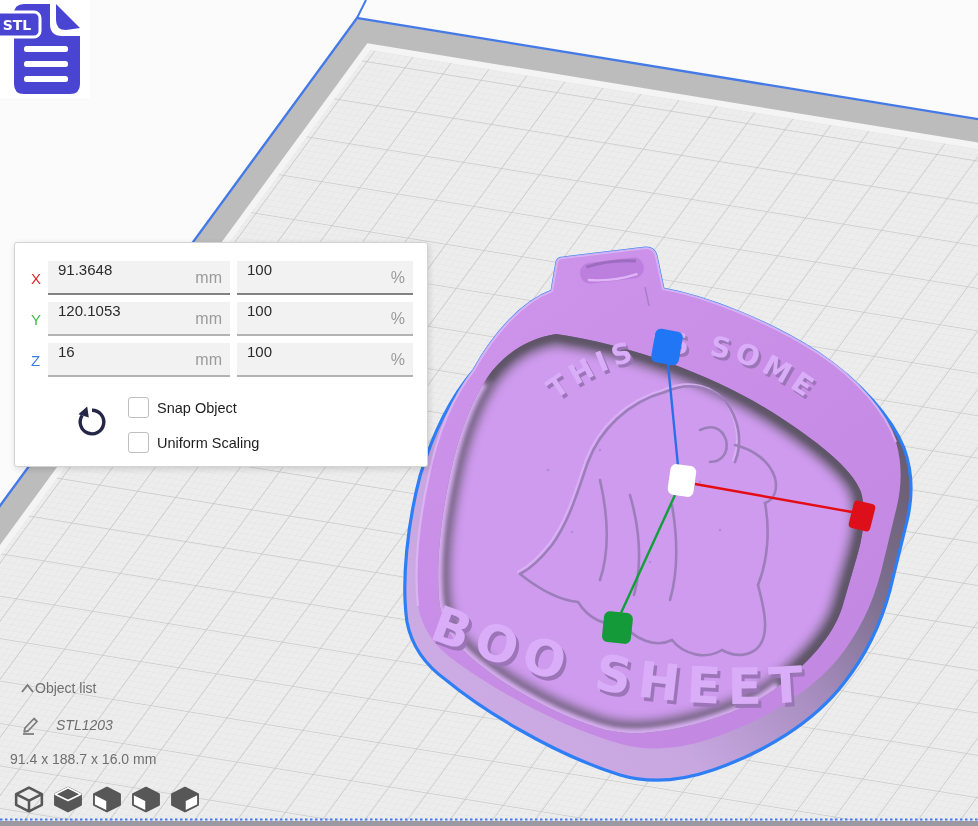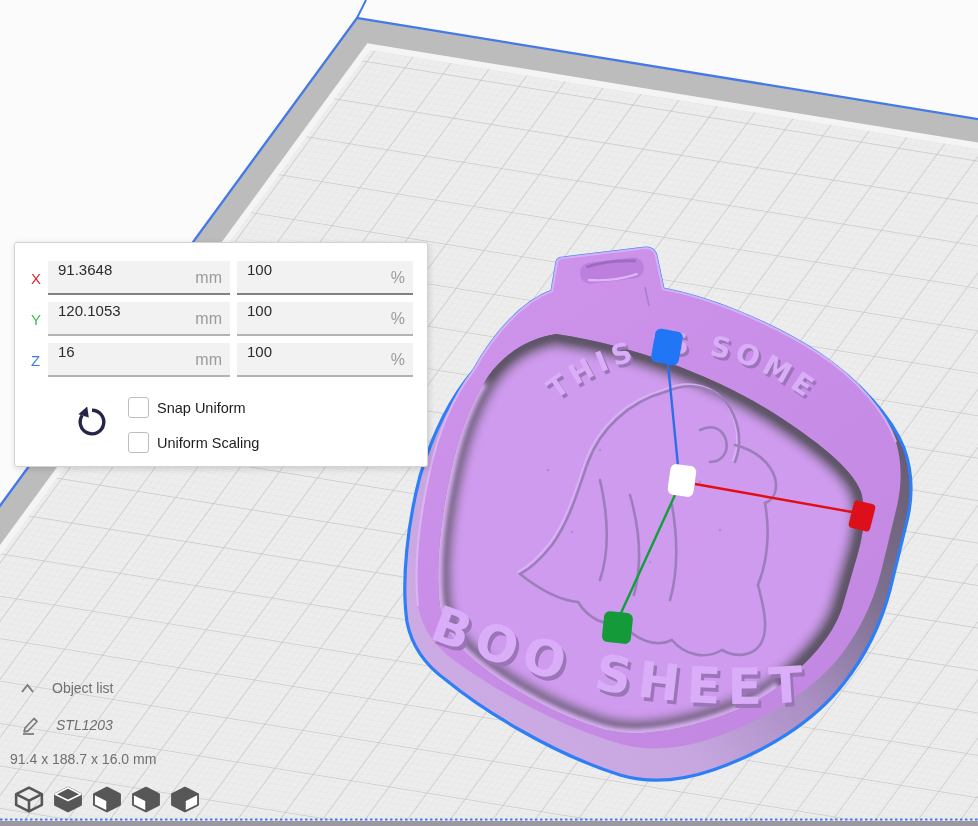--- a/index.html
+++ b/index.html
@@ -43,21 +43,21 @@
   #panel-bottom{position:absolute; left:0; top:148px; width:100%;}
   #reset-btn{position:absolute; left:60px; top:14px; width:34px; height:34px; cursor:pointer; background:none; border:none; padding:0;}
   .cb-row{position:absolute; left:113px; display:flex; align-items:center;}
   .cb-row.r1{top:6px;} .cb-row.r2{top:41px;justify-content:center;}
   .cb-box{width:19px; height:19px; background:#fff; border:1px solid #bfbfbf; border-radius:3px;}
   .cb-label{margin-left:8px; font-size:14.5px; color:#1d1d1d;}
 
   
   .ovl{position:absolute; z-index:10; color:#6f6f6f; font-size:14px; display:flex; align-items:center;}
   #object-list-row{left:20px; top:680px; cursor:pointer;}
-  #object-list-row .txt{margin-left:17px;}
+  #object-list-row .txt{}
   #object-row{left:21px; top:715px; cursor:pointer;}
   #object-row .txt{margin-left:16px;font-style:italic;}
   #dims-row{left:10px; top:751px;}
   #view-toolbar{left:14px; top:785px; display:flex; gap:9px; z-index:10; position:absolute;}
   .view-btn{width:30px; height:29px; padding:0; border:none; background:transparent; cursor:pointer;}
 </style>
 </head>
 <body>
 
 <div id="app">
@@ -222,20 +222,31 @@
       <line x1="678" y1="466" x2="668" y2="364" stroke="#2b6fe8" stroke-width="2.4"></line>
       <line x1="695" y1="484" x2="852" y2="512" stroke="#e30d13" stroke-width="2.4"></line>
       <line x1="675" y1="495" x2="621" y2="613" stroke="#10a038" stroke-width="2.4"></line>
       <rect x="653" y="330" width="28" height="34" rx="6" fill="#2176f5" transform="rotate(10 667 347)"></rect>
       <rect x="851" y="502" width="22" height="28" rx="4" fill="#dc0f1a" transform="rotate(14 862 516)"></rect>
       <rect x="603" y="612" width="29" height="31" rx="6" fill="#149a38" transform="rotate(6 617 627)"></rect>
       <rect x="669" y="465" width="26" height="31" rx="6" fill="#ffffff" transform="rotate(8 682 480)"></rect>
     </g>
   </svg>
 
+  <div id="stl-badge">
+    <svg width="90" height="98" viewBox="0 0 90 98">
+      <path d="M 24,4 L 50,4 L 50,24 Q 50,36 62,36 L 80,36 L 80,84 Q 80,94 70,94 L 24,94 Q 14,94 14,84 L 14,14 Q 14,4 24,4 Z" fill="#4a44d2"></path>
+      <path d="M 56,4 L 80,28 L 66,30 Q 56,30 56,20 Z" fill="#4a44d2"></path>
+      <rect x="24" y="46" width="44" height="6" rx="2.5" fill="#ffffff"></rect>
+      <rect x="24" y="61" width="44" height="6" rx="2.5" fill="#ffffff"></rect>
+      <rect x="24" y="76" width="44" height="6" rx="2.5" fill="#ffffff"></rect>
+      <rect x="-6" y="12" width="46" height="25" rx="6" fill="#4a44d2" stroke="#ffffff" stroke-width="3"></rect>
+      <text x="17" y="30" text-anchor="middle" font-family="'DejaVu Sans','Liberation Sans',sans-serif" font-size="14" font-weight="bold" fill="#ffffff">STL</text>
+    </svg>
+  </div>
 
   <div id="scale-panel">
 
     <div class="axis-row" style="top:18px;">
       <span class="axis-label x">X</span>
       <div class="field mm focused">
         <input type="text" value="91.3648" style="">
         <span class="unit">mm</span>
       </div>
       <div class="field pct focused">
@@ -270,21 +281,21 @@
 
     <div id="panel-bottom">
       <button id="reset-btn" title="">
         <svg width="34" height="34" viewBox="0 0 34 34">
           <path d="M 17,5.2 A 11.8,11.8 0 1 1 7.2,10.4" fill="none" stroke="#252547" stroke-width="3.4"></path>
           <path d="M 12.2,1.6 L 3.4,9.2 L 13.8,12.6 Z" fill="#252547"></path>
         </svg>
       </button>
       <div class="cb-row r1">
         <span class="cb-box"></span>
-        <span class="cb-label">Snap Uniform</span>
+        <span class="cb-label">Snap Object</span>
       </div>
       <div class="cb-row r2">
         <span class="cb-box"></span>
         <span class="cb-label">Uniform Scaling</span>
       </div>
     </div>
   </div>
 
   <div class="ovl" id="object-list-row">
     <svg width="15" height="12" viewBox="0 0 15 12">

